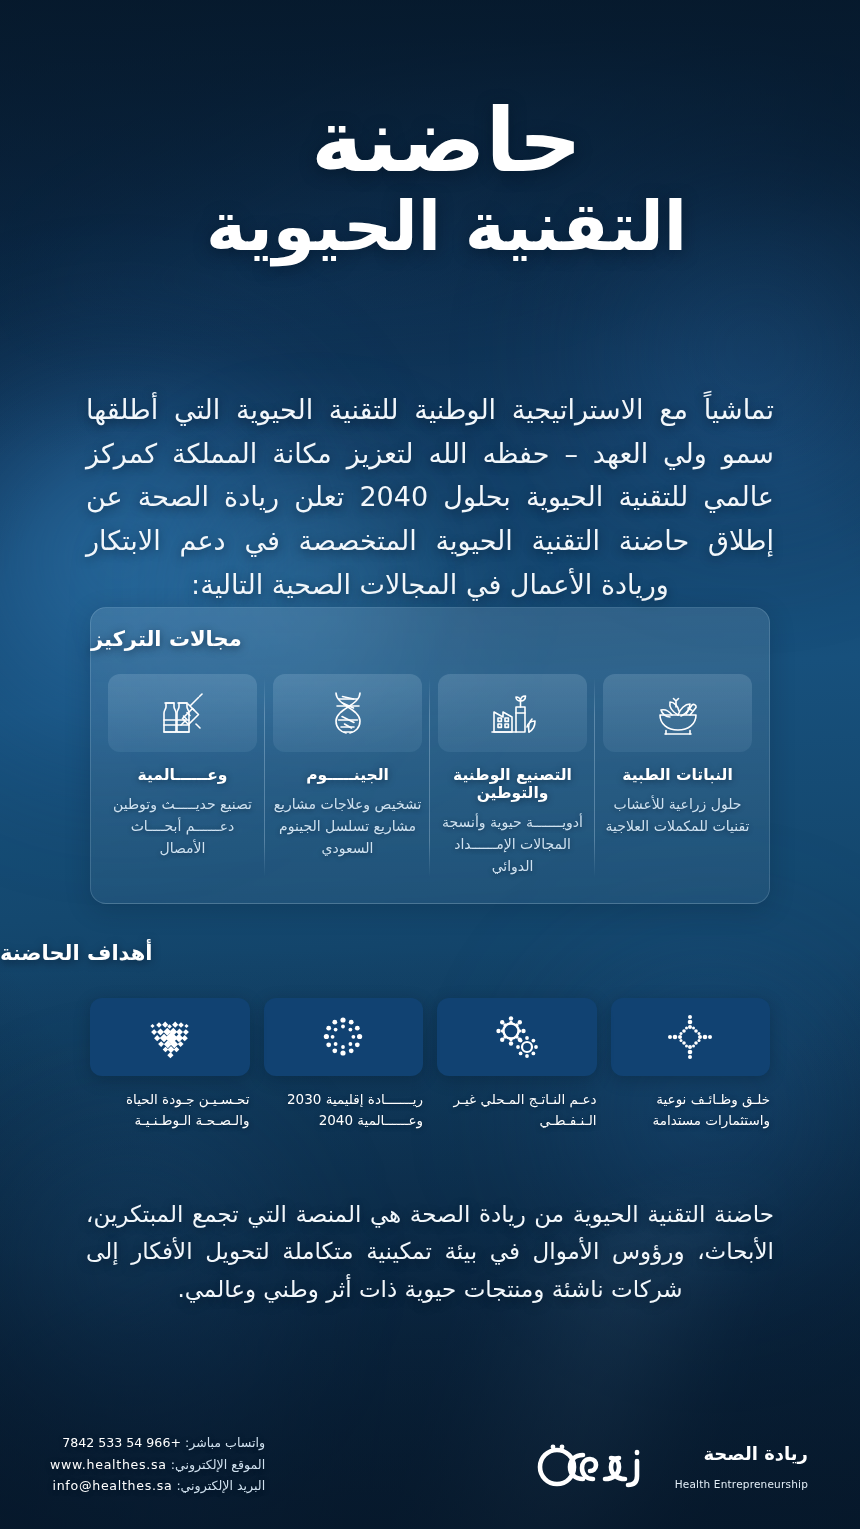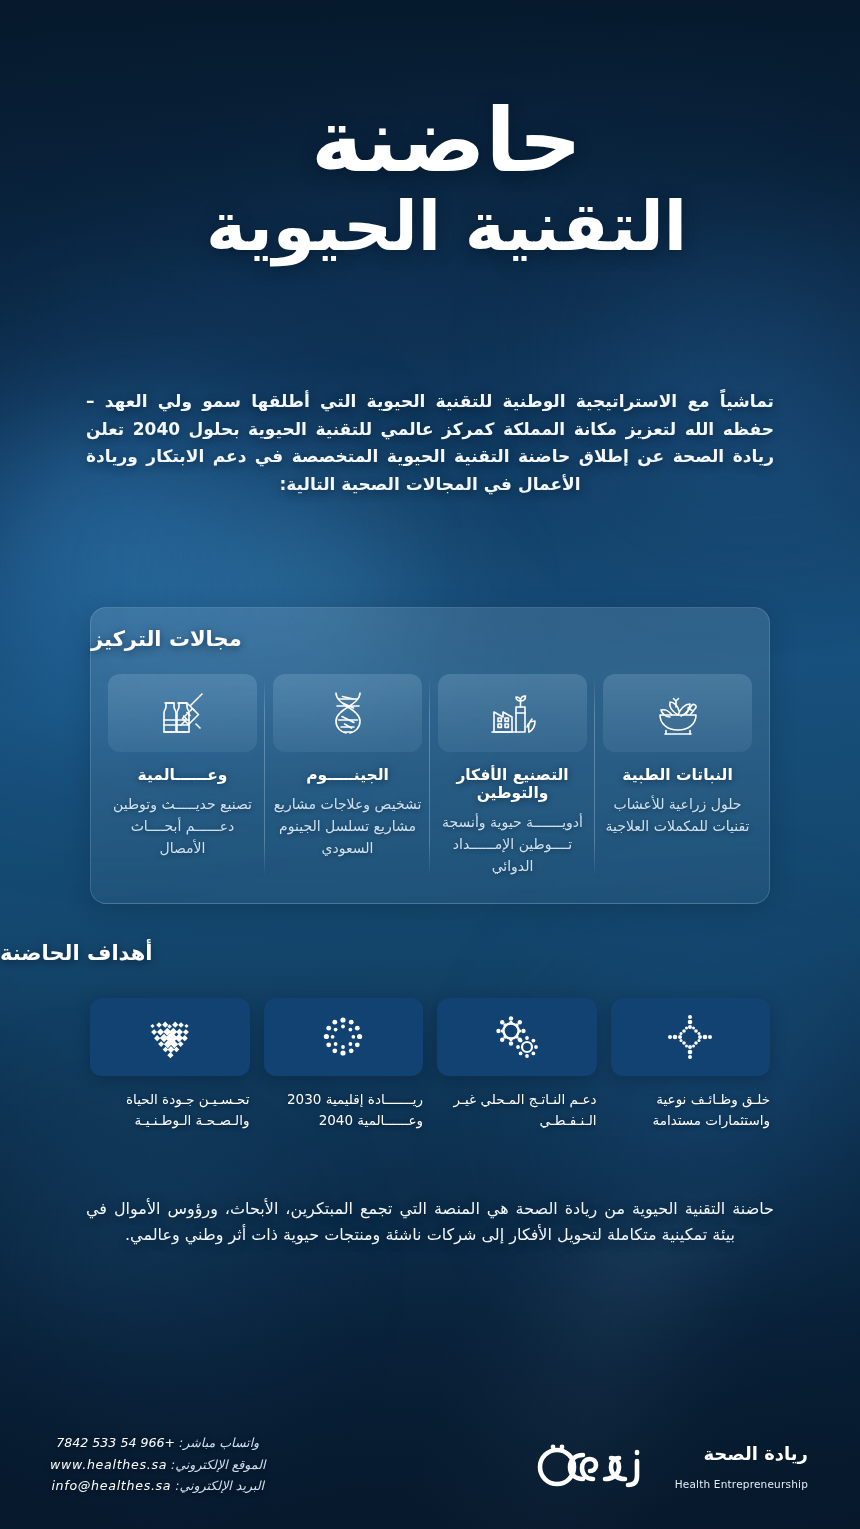--- a/index.html
+++ b/index.html
@@ -57,22 +57,22 @@
   .title-block{position:absolute;top:96px;right:0;left:0;text-align:center;padding:0 60px;margin-left:33px;}
   .title-line{
     font-weight:700;color:#ffffff;letter-spacing:-1px;line-height:1.02;
     text-shadow:0 3px 16px rgba(3,18,34,.55);
   }
   .title-1{font-size:88px;}
   .title-2{font-size:68px;margin-top:6px;}
   
   .intro{
     position:absolute;top:388px;right:86px;left:86px;
-    font-size:17px;line-height:1.62;text-align:justify;text-align-last:center;
-    color:#f2f7fb;text-shadow:0 2px 10px rgba(3,18,34,.5);font-weight:bold;
+    font-size:27px;line-height:1.62;text-align:justify;text-align-last:center;
+    color:#f2f7fb;text-shadow:0 2px 10px rgba(3,18,34,.5);
   }
   
   .focus-panel{
     position:absolute;top:607px;right:90px;left:90px;height:295px;
     border-radius:16px;
     background:linear-gradient(180deg,rgba(196,221,240,.16),rgba(150,195,226,.09));
     border:1px solid rgba(215,235,250,.17);
     backdrop-filter:blur(2px);
     box-shadow:0 6px 26px rgba(4,20,36,.20);
   }
@@ -119,35 +119,35 @@
     display:flex;align-items:center;justify-content:center;
     box-shadow:0 4px 16px rgba(3,18,34,.28);
   }
   .goal-label{
     margin-top:13px;font-size:13.5px;line-height:1.55;color:#ffffff;text-align:right;
     letter-spacing:.3px;text-shadow:0 1px 5px rgba(3,18,34,.5);
   }
   
   .closing{
     position:absolute;top:1196px;right:86px;left:86px;
-    font-size:16px;line-height:1.62;text-align:justify;text-align-last:center;
+    font-size:23px;line-height:1.62;text-align:justify;text-align-last:center;
     color:#f2f7fb;text-shadow:0 2px 10px rgba(3,18,34,.5);
   }
   
   .footer{position:absolute;left:0;right:0;bottom:0;height:150px;}
   .logo-wrap{
     position:absolute;right:52px;top:62px;
     display:flex;flex-direction:row;align-items:center;gap:26px;
   }
   .logo-text{text-align:right;line-height:1.1;}
   .logo-ar{font-size:18px;font-weight:700;color:#ffffff;letter-spacing:.2px;}
   .logo-en{font-size:10.5px;color:#e3eef7;letter-spacing:.2px;margin-top:15px;}
   .logo-mark{display:block;}
   .contact{
-    position:absolute;left:50px;top:53px;text-align:center;direction:rtl;font-style:italic;
+    position:absolute;left:50px;top:53px;text-align:right;direction:rtl;
   }
   .contact-row{
     font-size:12.6px;line-height:1.72;color:#dfeaf4;white-space:nowrap;
     text-shadow:0 1px 5px rgba(3,18,34,.5);
   }
   .contact-row .c-label{color:#cfe0ee;}
   .contact-row .c-value{color:#ffffff;letter-spacing:.7px;}
   .ico{display:block;}
 </style>
 </head>
@@ -213,22 +213,22 @@
                 <path d="M31 45V20h9v25z"></path>
                 <path d="M31 26h9"></path>
                 <path d="M35.5 20v-6"></path>
                 <path d="M35.5 14c0-3 2-5 5-5 0 3-2 5-5 5z"></path>
                 <path d="M35.5 14c-2.5 0-4.5-1.7-4.5-4 2.5 0 4.5 1.7 4.5 4z"></path>
                 <path d="M44 45c4-2 6-6 6-11-4 0-7 2-8 6"></path>
                 <path d="M44 45c-1-5 0-10 3-13"></path>
               </svg>
             </span>
           </div>
-          <div class="focus-name">التصنيع الأفكار والتوطين</div>
-          <div class="focus-desc">أدويـــــــة حيوية وأنسجة تــــوطين الإمــــــداد الدوائي</div>
+          <div class="focus-name">التصنيع الوطنية والتوطين</div>
+          <div class="focus-desc">أدويـــــــة حيوية وأنسجة المجالات الإمــــــداد الدوائي</div>
         </div>
 
         <div class="focus-card">
           <div class="icon-tile">
             <span>
               <svg class="ico" width="52" height="52" viewBox="0 0 52 52" fill="none" stroke="#ffffff" stroke-width="1.6" stroke-linecap="round" stroke-linejoin="round">
                 <path d="M14 6c0 12 24 16 24 28 0 7-5 11-10 12"></path>
                 <path d="M38 6c0 12-24 16-24 28 0 7 5 11 10 12"></path>
                 <path d="M17 12h18M15 19h22M16.5 33h19M19 40h13M22 45h8"></path>
                 <path d="M20.5 9.5l11 2.5M20.5 16l11 5M20 29.5l12 6M22.5 37l7 4"></path>

